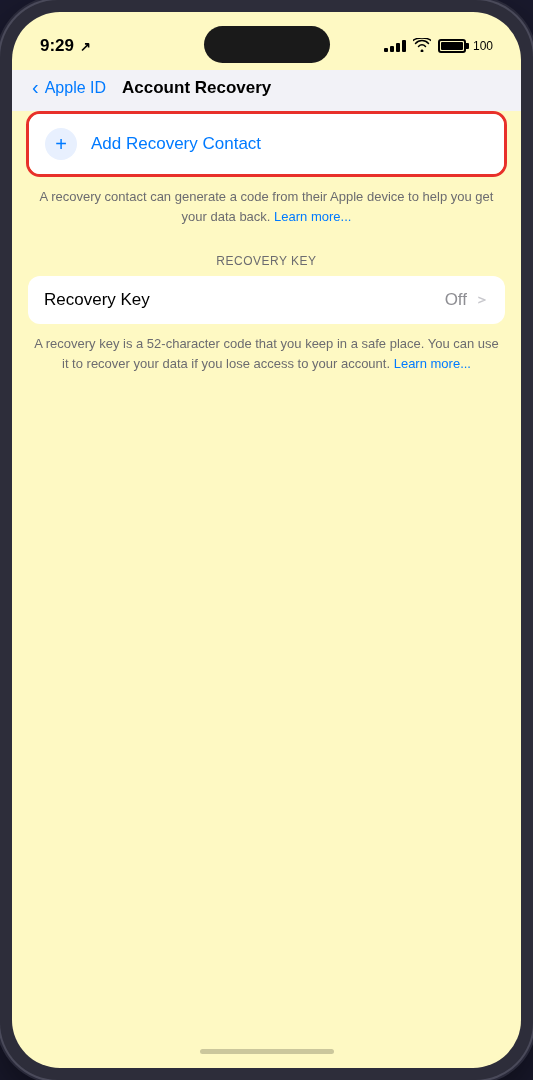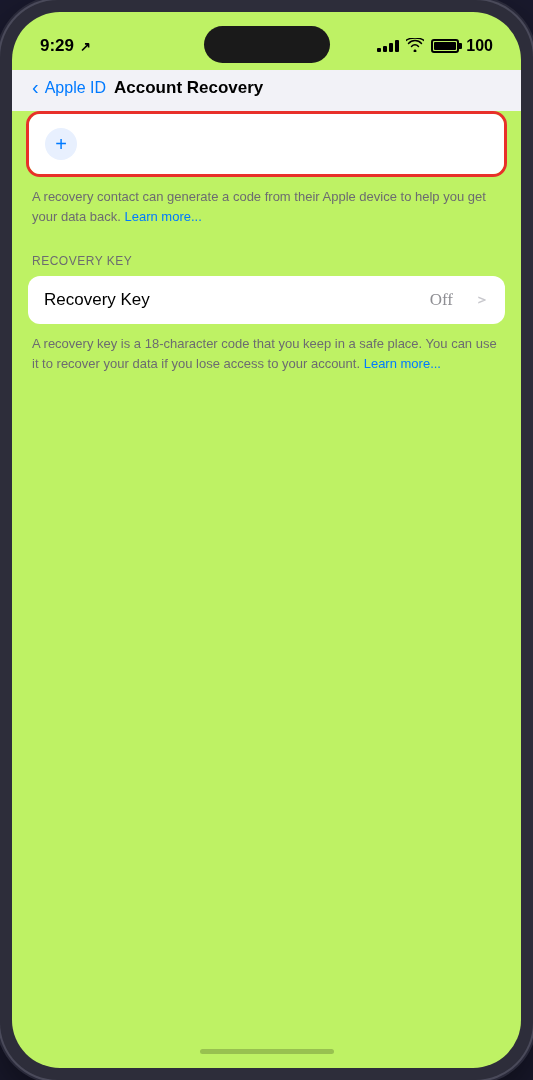--- a/index.html
+++ b/index.html
@@ -26,25 +26,26 @@
       overflow: hidden;
       box-shadow: 0 0 0 2px #4a4a5a, 0 0 0 4px #2a2a3a, 0 20px 60px rgba(0,0,0,0.6);
     }
 
     .phone-screen {
       position: absolute;
       top: 12px;
       left: 12px;
       right: 12px;
       bottom: 12px;
-      background: #bef264;
+      background: #fef9c3;
       border-radius: 48px;
       overflow: hidden;
       display: flex;
       flex-direction: column;
+      text-align: center;
     }
 
     
     .dynamic-island {
       position: absolute;
       top: 14px;
       left: 50%;
       transform: translateX(-50%);
       width: 126px;
       height: 37px;
@@ -147,21 +148,21 @@
       font-size: 20px;
       font-weight: 300;
       color: #007aff;
       margin-right: 2px;
     }
 
     .nav-title {
       font-size: 17px;
       font-weight: 700;
       color: #000;
-      margin-left: 8px;
+      margin-left: 16px;
     }
 
     
     .scroll-content {
       flex: 1;
       overflow-y: auto;
       padding-bottom: 40px;
     }
 
     .scroll-content::-webkit-scrollbar {
@@ -272,24 +273,23 @@
 
     .recovery-key-title {
       font-size: 17px;
       color: #000;
       font-weight: 400;
     }
 
     .recovery-key-value {
       display: flex;
       align-items: center;
-      gap: 22px;
+      gap: 8px;
       color: #8e8e93;
       font-size: 17px;
-      font-family: Liberation Serif, serif;
     }
 
     .chevron-right {
       color: #c7c7cc;
       font-size: 14px;
       font-weight: 600;
     }
 
     
     .home-indicator {
@@ -337,21 +337,21 @@
           <svg width="18" height="14" viewBox="0 0 18 14" fill="none">
             <path d="M9 11.5C9.8 11.5 10.5 12.2 10.5 13S9.8 14.5 9 14.5 7.5 13.8 7.5 13 8.2 11.5 9 11.5Z" fill="#000"></path>
             <path d="M5.5 8.5C6.5 7.4 7.7 6.8 9 6.8s2.5.6 3.5 1.7" stroke="#000" stroke-width="1.5" fill="none" stroke-linecap="round"></path>
             <path d="M2.5 5.5C4.1 3.7 6.4 2.6 9 2.6s4.9 1.1 6.5 2.9" stroke="#000" stroke-width="1.5" fill="none" stroke-linecap="round"></path>
             <path d="M0 2.5C2 .9 5.4 0 9 0s7 .9 9 2.5" stroke="#000" stroke-width="1.5" fill="none" stroke-linecap="round"></path>
           </svg>
         </span>
         <div class="battery-icon">
           <div class="battery-fill"></div>
         </div>
-        <span style="font-size:16px;font-weight:700;color:#000;">100</span>
+        <span style="font-size:12px;font-weight:400;color:#000;">100</span>
       </div>
     </div>
 
     <div class="nav-bar">
       <div class="back-button">
         <span class="back-chevron">‹</span>
         <span style="color:#007aff;font-size:16px;">Apple ID</span>
       </div>
       <span class="nav-title">Account Recovery</span>
     </div>
@@ -359,20 +359,21 @@
     <div class="scroll-content">
 
 
 
       <div class="highlight-card">
         <div class="card">
           <div class="card-item">
             <div class="card-item-icon">
               <span>+</span>
             </div>
+            <span class="card-item-label">Add Recovery Contact</span>
           </div>
         </div>
       </div>
 
       <div class="section-footer">
         <span>A recovery contact can generate a code from their Apple device to help you get your data back. </span><a href="#">Learn more...</a>
       </div>
 
       <div class="recovery-key-label">RECOVERY KEY</div>
 
@@ -380,21 +381,21 @@
         <div class="recovery-key-item">
           <span class="recovery-key-title">Recovery Key</span>
           <div class="recovery-key-value">
             <span>Off</span>
             <span class="chevron-right">＞</span>
           </div>
         </div>
       </div>
 
       <div class="section-footer">
-        <span>A recovery key is a 18-character code that you keep in a safe place. You can use it to recover your data if you lose access to your account. </span><a href="#">Learn more...</a>
+        <span>A recovery key is a 52-character code that you keep in a safe place. You can use it to recover your data if you lose access to your account. </span><a href="#">Learn more...</a>
       </div>
 
     </div>
 
     <div class="home-indicator">
       <div class="home-bar"></div>
     </div>
   </div>
 </div>
 

